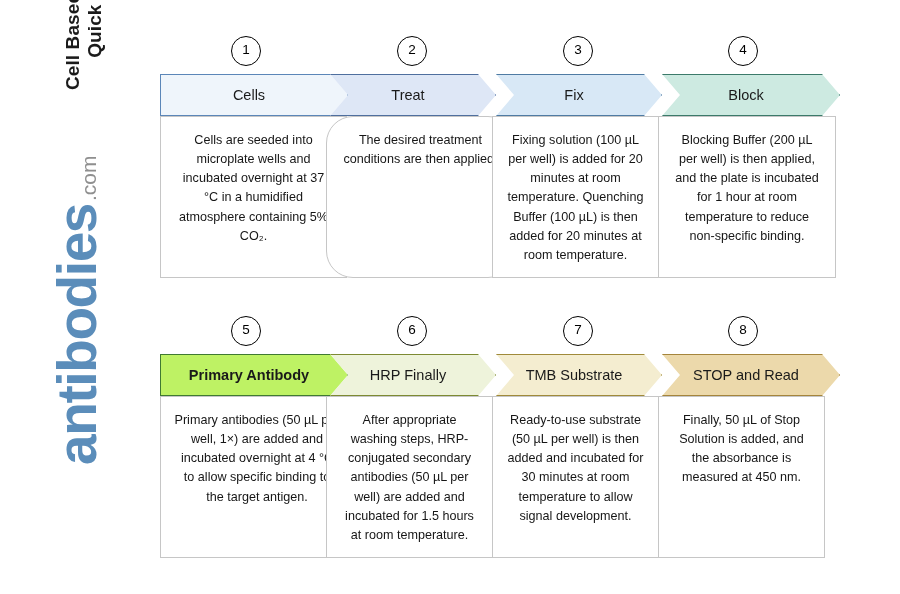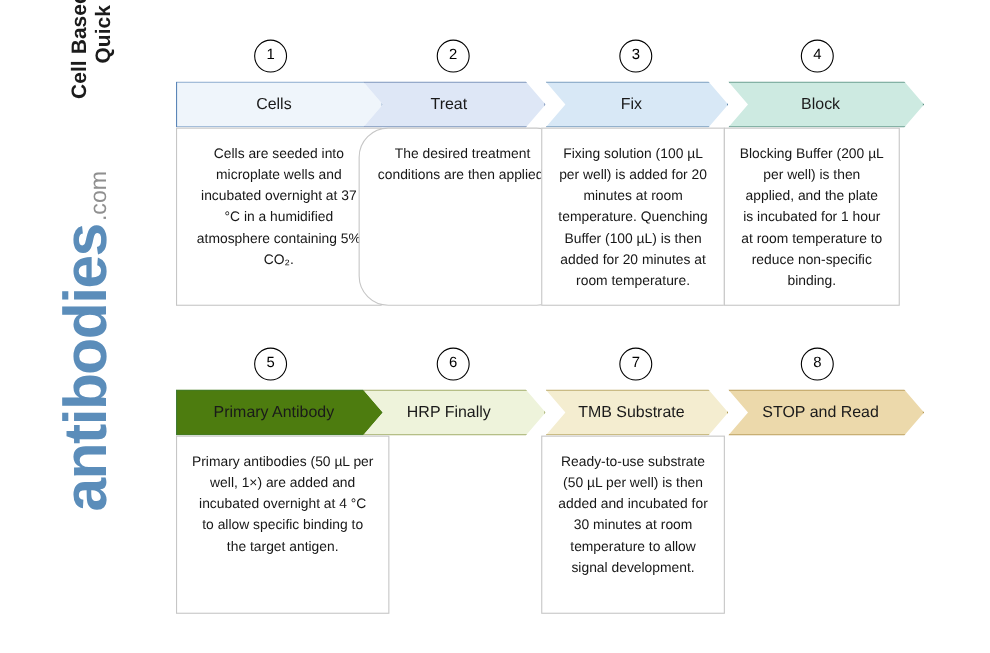--- a/index.html
+++ b/index.html
@@ -183,47 +183,53 @@
     <div class="desc-strip">
       <div class="desc-cell" style="left: 0px; width: 187px;">
         <div class="desc-text">Cells are seeded into microplate wells and incubated overnight at 37 °C in a humidified atmosphere containing 5% CO₂.</div>
       </div>
       <div class="desc-cell" style="left: 166px; width: 189px; border-radius: 27px;">
         <div class="desc-text">The desired treatment conditions are then applied.</div>
       </div>
       <div class="desc-cell" style="left: 332px; width: 167px;">
         <div class="desc-text">Fixing solution (100 µL per well) is added for 20 minutes at room temperature. Quenching Buffer (100 µL) is then added for 20 minutes at room temperature.</div>
       </div>
-      <div class="desc-cell" style="left: 498px; width: 160px;">
+      <div class="desc-cell" style="left: 498px; width: 178px;">
         <div class="desc-text">Blocking Buffer (200 µL per well) is then applied, and the plate is incubated for 1 hour at room temperature to reduce non-specific binding.</div>
       </div>
     </div>
   </div>
 <div class="flow-row" id="flow-row-2">
     <div class="badge-strip">
       <div class="step-badge" style="left: 71px;">5</div>
       <div class="step-badge" style="left: 237px;">6</div>
       <div class="step-badge" style="left: 403px;">7</div>
       <div class="step-badge" style="left: 568px;">8</div>
     </div>
     <div class="chevron-strip">
-      <div class="chev first" style="left: 0px; width: 188px; background: #4d7c0f; border: 1.3px solid rgb(63, 122, 50);">
+      <div class="chev first" style="left: 0px; width: 188px; background: #bef264; border: 1.3px solid rgb(63, 122, 50); font-weight: bold;">
         <span class="chev-label">Primary Antibody</span>
       </div>
       <div class="chev" style="left: 170px; width: 166px; background: rgb(238, 243, 219); border: 1.3px solid rgb(125, 138, 51);">
         <span class="chev-label">HRP Finally</span>
       </div>
       <div class="chev" style="left: 502px; width: 178px; background: rgb(236, 217, 171); border: 1.3px solid rgb(165, 133, 60);">
         <span class="chev-label">STOP and Read</span>
       </div>
       <div class="chev" style="left: 336px; width: 166px; background: rgb(244, 237, 208); border: 1.3px solid rgb(160, 138, 58);">
         <span class="chev-label">TMB Substrate</span>
       </div>
     </div>
     <div class="desc-strip">
       <div class="desc-cell" style="left: 0px; width: 194px;">
         <div class="desc-text">Primary antibodies (50 µL per well, 1×) are added and incubated overnight at 4 °C to allow specific binding to the target antigen.</div>
       </div>
+      <div class="desc-cell" style="left: 166px; width: 167px;">
+        <div class="desc-text">After appropriate washing steps, HRP-conjugated secondary antibodies (50 µL per well) are added and incubated for 1.5 hours at room temperature.</div>
+      </div>
       <div class="desc-cell" style="left: 332px; width: 167px;">
         <div class="desc-text">Ready-to-use substrate (50 µL per well) is then added and incubated for 30 minutes at room temperature to allow signal development.</div>
       </div>
+      <div class="desc-cell" style="left: 498px; width: 167px;">
+        <div class="desc-text">Finally, 50 µL of Stop Solution is added, and the absorbance is measured at 450 nm.</div>
+      </div>
     </div>
   </div>
 
 </body></html>

